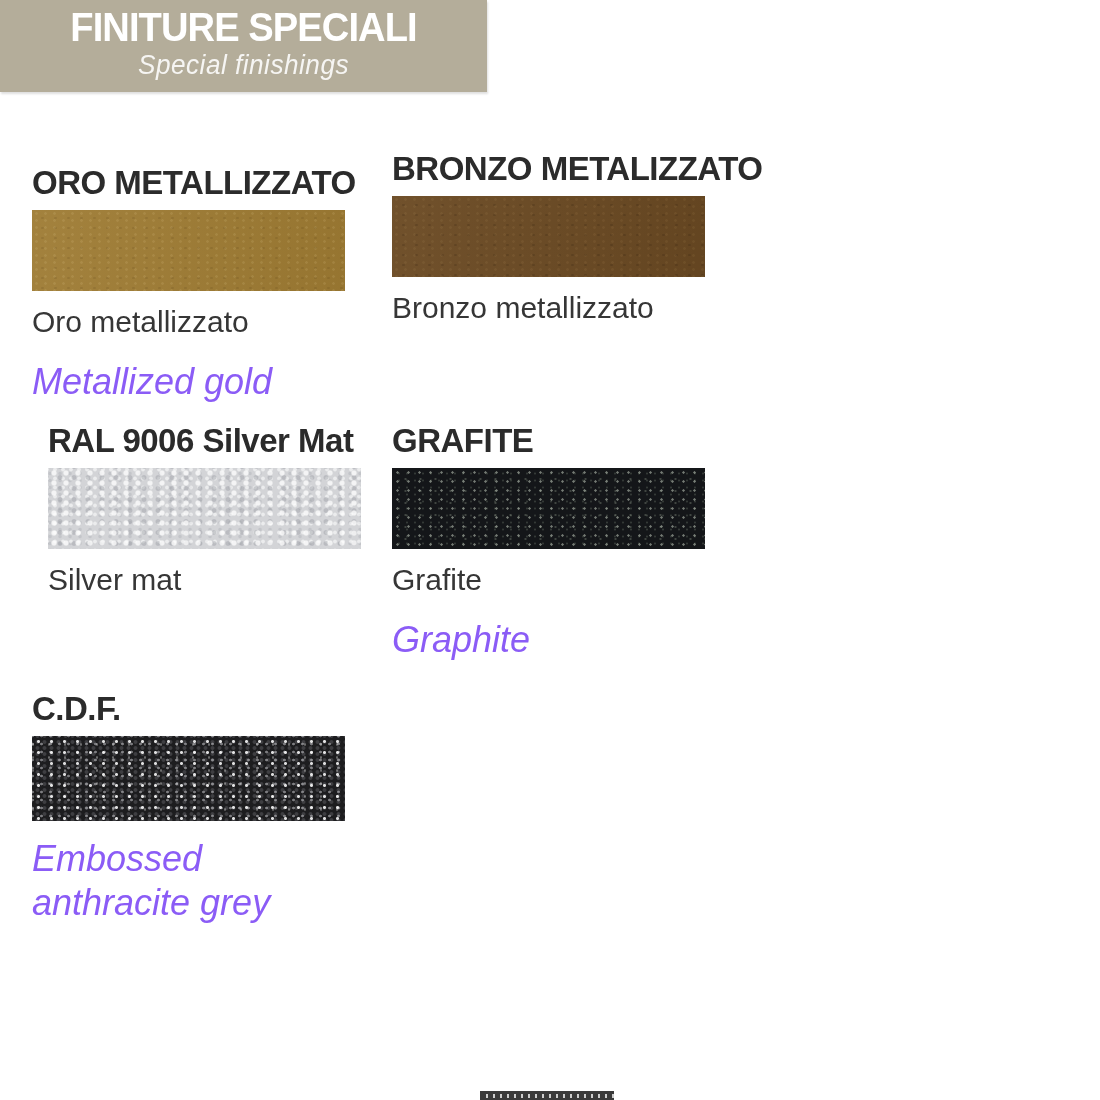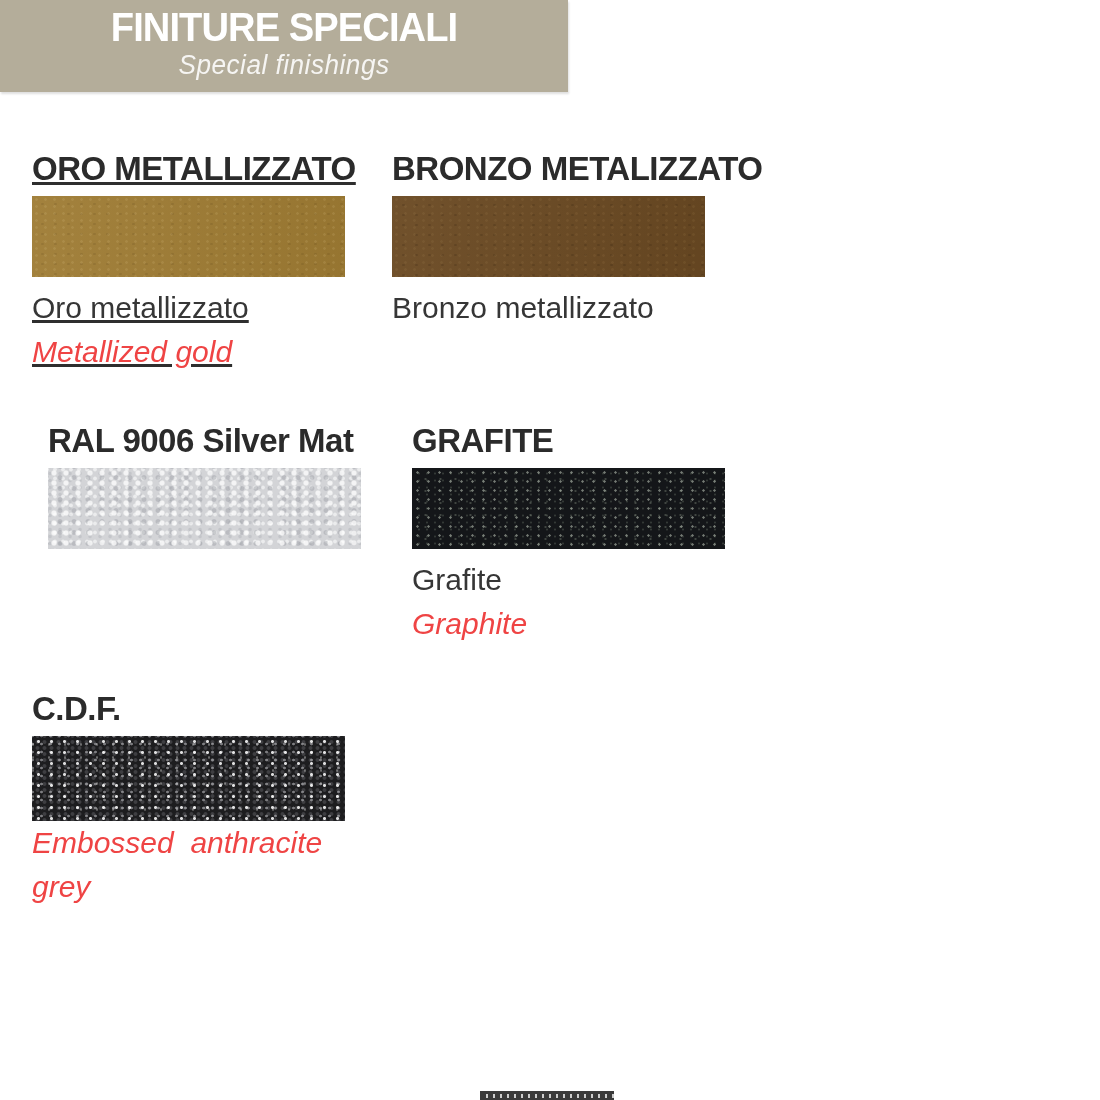--- a/index.html
+++ b/index.html
@@ -14,21 +14,21 @@
     overflow: hidden;
     font-family: "Liberation Sans", sans-serif;
     color: #2e2e2e;
   }
 
   
   .banner {
     position: absolute;
     left: 0;
     top: 0;
-    width: 568px;
+    width: 487px;
     height: 92px;
     background: #b4ad9a;
     text-align: center;
     box-shadow: 1px 2px 2px rgba(0,0,0,0.13);
     box-sizing: border-box;
     padding-top: 7px;
   }
   .banner-title {
     font-size: 41px;
     font-weight: bold;
@@ -47,24 +47,24 @@
     margin-top: 1px;
     transform: scaleX(0.97);
     transform-origin: 50% 50%;
   }
 
   
   .finish {
     position: absolute;
     width: 340px;
   }
-  .sec-oro      { left: 32px;  top: 149px; text-decoration: underline; }
+  .sec-oro      { left: 32px;  top: 163px; }
   .sec-bronzo   { left: 392px; top: 149px; }
   .sec-ral      { left: 48px;  top: 421px; }
-  .sec-grafite  { left: 412px; top: 421px; }
+  .sec-grafite  { left: 392px; top: 421px; }
   .sec-cdf      { left: 32px;  top: 689px; }
 
   .finish h2 {
     margin: 0 0 7px 0;
     font-size: 33px;
     font-weight: bold;
     letter-spacing: -0.5px;
     line-height: 40px;
     color: #2b2b2b;
     white-space: nowrap;
@@ -124,25 +124,26 @@
   }
 
   .label-it {
     margin-top: 9px;
     font-size: 30px;
     line-height: 44px;
     color: #363636;
     white-space: pre-wrap;
   }
   .label-en {
-    font-size: 30px;
+    font-size: 36px;
     line-height: 44px;
     font-style: italic;
-    color: #ef4444;
+    color: #8b5cf6;
     white-space: pre-wrap;
+    margin-top: 16px;
   }
 
   
   .watermark {
     position: absolute;
     left: 480px;
     top: 1091px;
     width: 134px;
     height: 9px;
     background: #3a3a3a;
@@ -173,20 +174,21 @@
 
 <div class="finish sec-bronzo">
   <h2>BRONZO METALIZZATO</h2>
   <div class="swatch swatch-bronzo"></div>
   <div class="label-it">Bronzo metallizzato</div>
 </div>
 
 <div class="finish sec-ral">
   <h2>RAL 9006 Silver Mat</h2>
   <div class="swatch swatch-ral"></div>
+  <div class="label-it">Silver mat</div>
 </div>
 
 <div class="finish sec-grafite">
   <h2>GRAFITE</h2>
   <div class="swatch swatch-grafite"></div>
   <div class="label-it">Grafite</div>
   <div class="label-en">Graphite</div>
 </div>
 
 <div class="finish sec-cdf">

